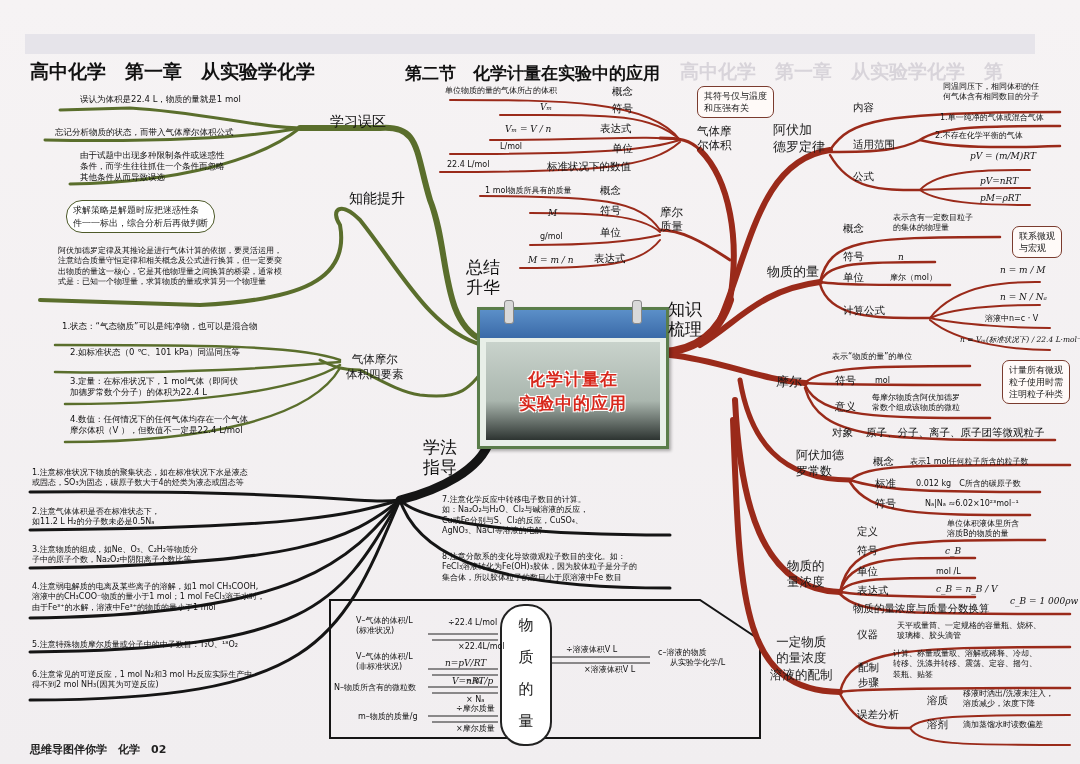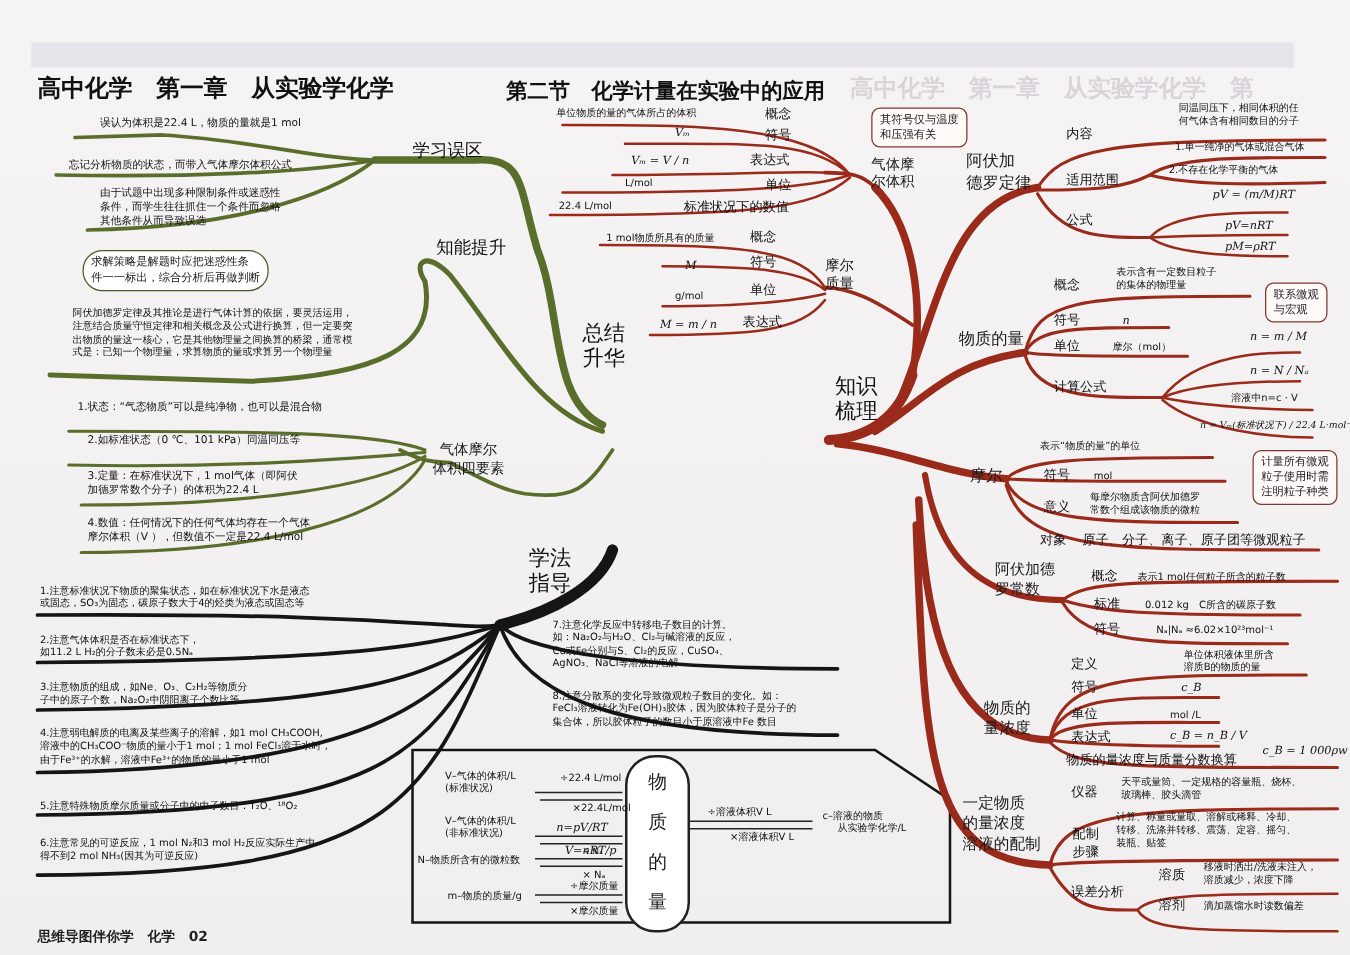--- a/index.html
+++ b/index.html
@@ -138,20 +138,28 @@
         <line x1="432" y1="722" x2="498" y2="722"></line>
       <line x1="552" y1="657" x2="650" y2="657"></line>
         <line x1="552" y1="663" x2="650" y2="663"></line>
     </g>
   </svg>
 
   <div class="t title" style="left:30px;top:60px;">高中化学　第一章　从实验学化学</div>
   <div class="t title2" style="left:405px;top:63px;">第二节　化学计量在实验中的应用</div>
   <div class="t ghost" style="left:680px;top:60px;">高中化学　第一章　从实验学化学　第</div>
 
+  <div class="card">
+    <div class="hdr"></div>
+    <div class="ring" style="left:24px;"></div>
+    <div class="ring" style="right:24px;"></div>
+    <div class="img"></div>
+    <div class="ct" style="top:58px;">化学计量在</div>
+    <div class="ct" style="top:82px;">实验中的应用</div>
+  </div>
 
   <div class="t hub-big" style="left:466px;top:258px;">
     <div>总结</div>
       <div>升华</div>
   </div>
   <div class="t hub-big" style="left:668px;top:300px;">
     <div>知识</div>
       <div>梳理</div>
   </div>
   <div class="t hub-big" style="left:423px;top:438px;">
@@ -372,21 +380,21 @@
   </div>
   <div class="t lbl" style="left:857px;top:544px;">符号</div>
   <div class="t xs ital" style="left:945px;top:546px;">c_B</div>
   <div class="t lbl" style="left:857px;top:565px;">单位</div>
   <div class="t xs" style="left:936px;top:567px;">mol /L</div>
   <div class="t lbl" style="left:857px;top:584px;">表达式</div>
   <div class="t xs ital" style="left:936px;top:584px;">c_B = n_B / V</div>
   <div class="t lbl" style="left:853px;top:602px;">物质的量浓度与质量分数换算</div>
   <div class="t xs ital" style="left:1010px;top:596px;">c_B = 1 000ρw / M</div>
 
-  <div class="t" style="left:770px;top:634px;font-size:12.5px;line-height:1.3;">
+  <div class="t" style="left:770px;top:634px;font-size:12.5px;line-height:1.3;text-align:center;">
     <div>一定物质</div>
       <div>的量浓度</div>
       <div>溶液的配制</div>
   </div>
   <div class="t lbl" style="left:857px;top:628px;">仪器</div>
   <div class="t xs" style="left:897px;top:621px;">
     <div>天平或量筒、一定规格的容量瓶、烧杯、</div>
       <div>玻璃棒、胶头滴管</div>
   </div>
   <div class="t lbl" style="left:858px;top:660px;line-height:1.4;">

